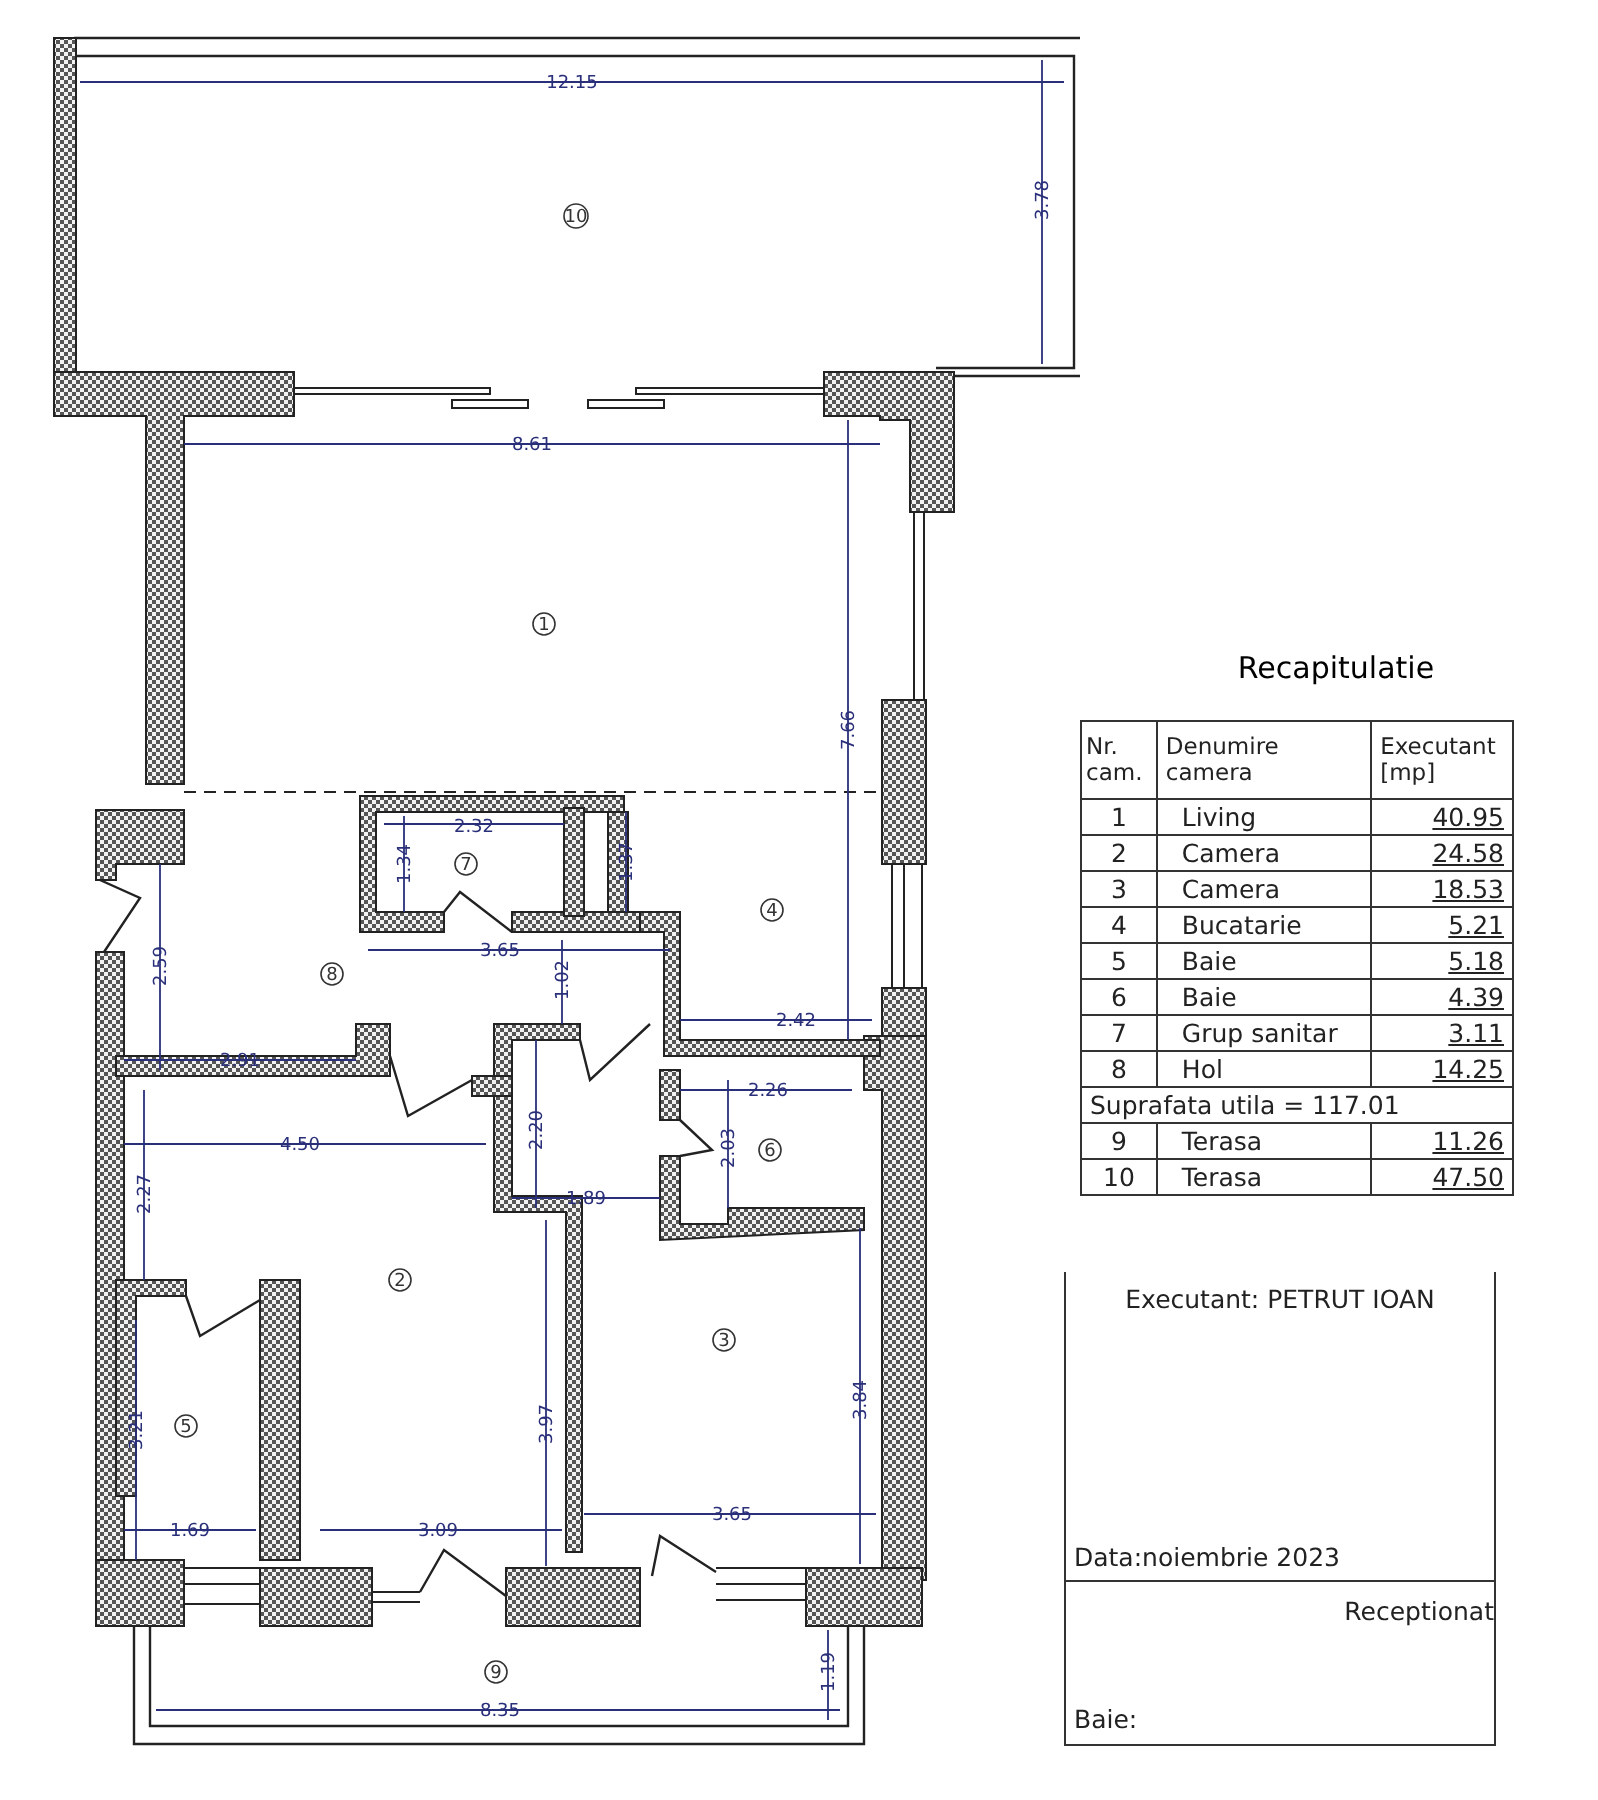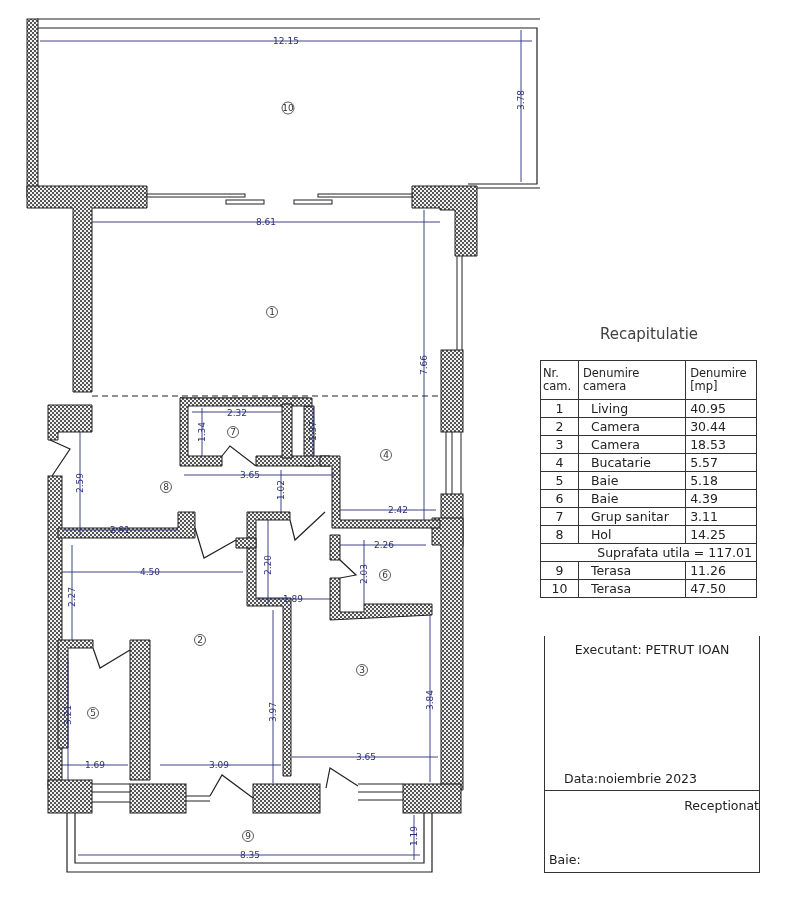--- a/index.html
+++ b/index.html
@@ -2,36 +2,36 @@
 <html><head>
 <meta charset="utf-8">
 <style>
   html, body { margin: 0; padding: 0; background: #ffffff; }
   body { width: 799px; height: 900px; position: relative; overflow: hidden;
          font-family: "DejaVu Sans", sans-serif; color: #222; }
   #plan { position: absolute; left: 0; top: 0; width: 540px; height: 900px; }
   .dim { font-family: "DejaVu Sans", sans-serif; font-size: 9px; fill: #2a2f7a; }
   .room-label { font-family: "DejaVu Sans", sans-serif; font-size: 9px; fill: #333; }
 
-  #recap-title { position: absolute; left: 540px; width: 218px; top: 325px;
-                 text-align: center; font-size: 15px; color: #404040; }
+  #recap-title { position: absolute; left: 559px; width: 218px; top: 325px;
+                 text-align: center; font-size: 15px; color: #000000; }
   #recap { position: absolute; left: 540px; top: 360px; width: 217px;
            border-collapse: collapse; font-size: 12.5px; color: #222; border-radius: 19px; }
   #recap td, #recap th { border: 1.5px solid #333; padding: 0 4px; height: 17px; line-height: 17px; }
   #recap th { font-weight: normal; font-size: 11.5px; line-height: 13px; height: 38px; text-align: left; }
   #recap th.nr { text-align: left; padding-left: 2px; }
   #recap td.c { text-align: center; }
   #recap td.l { text-align: left; padding-left: 12px; }
-  #recap td.v { text-align: left; }
-  #recap td.span { text-align: right; }
-
-  #info { position: absolute; left: 544px; top: 636px; width: 214px; height: 236px;
+  #recap td.v { text-align: right; text-decoration: underline; }
+  #recap td.span { text-align: left; }
+
+  #info { position: absolute; left: 532px; top: 636px; width: 214px; height: 236px;
           border: 1.5px solid #333; border-top: none; font-size: 12.5px; }
   #executant { position: absolute; top: 6px; width: 100%; text-align: center; }
-  #data-exec { position: absolute; top: 135px; left: 4px; margin-left: 15px; }
+  #data-exec { position: absolute; top: 135px; left: 4px; }
   #sep { position: absolute; top: 154px; left: 0; width: 100%; border-top: 1.5px solid #333; }
   #receptionat { position: absolute; top: 162px; width: 100%; text-align: right; }
   #data-recep { position: absolute; top: 216px; left: 4px; }
 </style>
 </head>
 <body>
 
 <svg id="plan" viewBox="0 0 540 900" xmlns="http://www.w3.org/2000/svg">
   <defs>
     <pattern id="hatch" width="4" height="4" patternUnits="userSpaceOnUse">
@@ -218,41 +218,41 @@
 <table id="recap">
   <colgroup>
       <col style="width:38px">
       <col style="width:108px">
       <col style="width:71px">
     </colgroup>
   <tbody>
       <tr>
     <th class="nr">Nr. cam.</th>
     <th>Denumire camera</th>
-    <th>Denumire [mp]</th>
+    <th>Executant [mp]</th>
   </tr>
   <tr>
         <td class="c">1</td>
         <td class="l">Living</td>
         <td class="v">40.95</td>
       </tr>
   <tr>
         <td class="c">2</td>
         <td class="l">Camera</td>
-        <td class="v">30.44</td>
+        <td class="v">24.58</td>
       </tr>
   <tr>
         <td class="c">3</td>
         <td class="l">Camera</td>
         <td class="v">18.53</td>
       </tr>
   <tr>
         <td class="c">4</td>
         <td class="l">Bucatarie</td>
-        <td class="v">5.57</td>
+        <td class="v">5.21</td>
       </tr>
   <tr>
         <td class="c">5</td>
         <td class="l">Baie</td>
         <td class="v">5.18</td>
       </tr>
   <tr>
         <td class="c">6</td>
         <td class="l">Baie</td>
         <td class="v">4.39</td>

